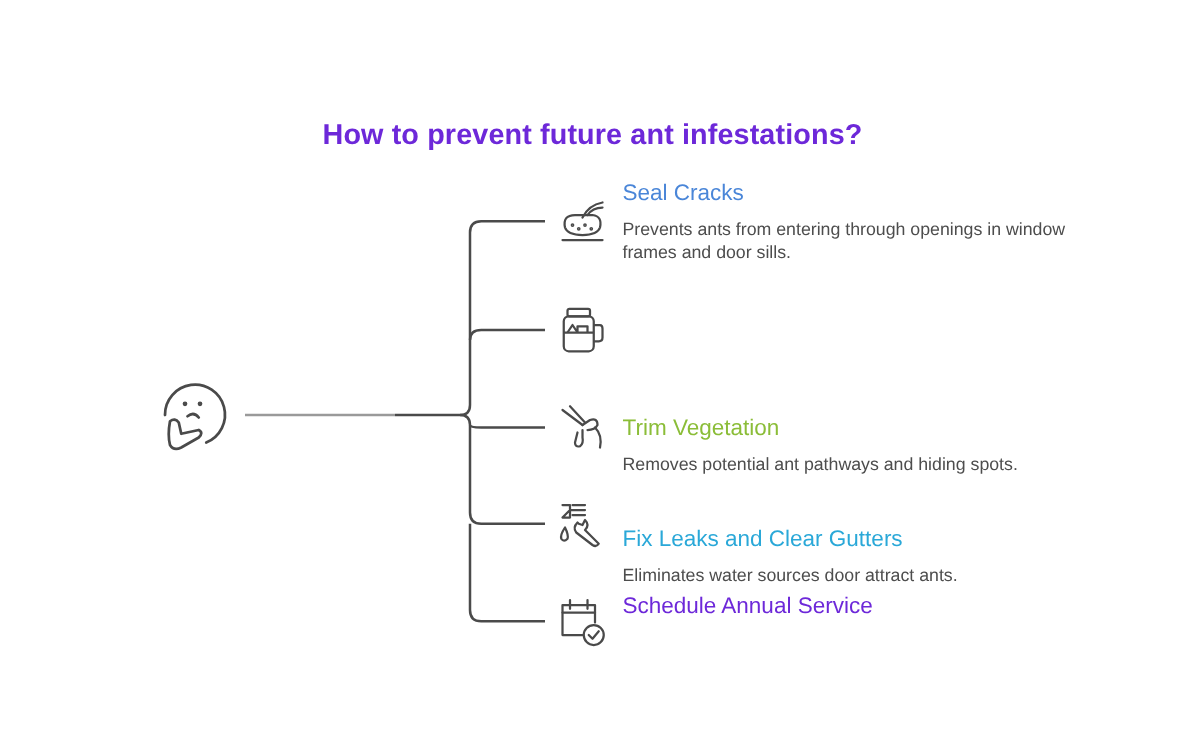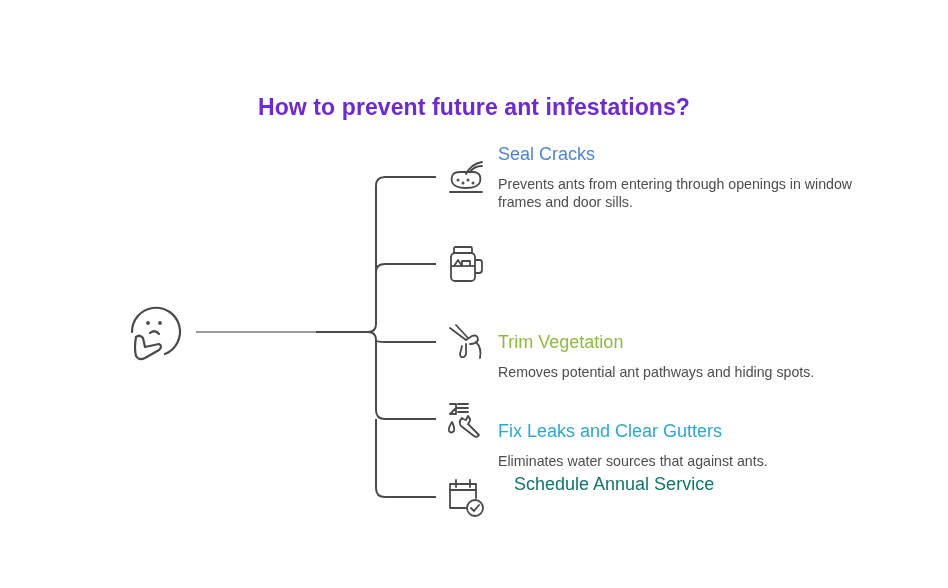--- a/index.html
+++ b/index.html
@@ -88,28 +88,28 @@
   <g fill="none" stroke="#4a4a4a" stroke-width="1.8" stroke-linecap="round" stroke-linejoin="round">
     <path d="M4 4 L10 4 L10 8 L22 8 M10 8 L10 14 L4 14 Z"></path>
     <line x1="12" y1="4" x2="22" y2="4"></line>
     <line x1="12" y1="12" x2="22" y2="12"></line>
     <path d="M6 22 Q2 28 3 31 Q5 34 8 31 Q9 28 6 22 Z"></path>
     <path d="M16 18 Q12 22 15 26 L28 36 Q31 38 33 35 L22 24 Q26 20 22 16 L20 20 L17 19 Z"></path>
   </g>
 </svg>
 <div class="item" style="top:408px;margin-top:12px;">
   <div class="item-title" style="color:#2aa8d8;">Fix Leaks and Clear Gutters</div>
-  <div class="item-desc">Eliminates water sources that against ants.</div>
+  <div class="item-desc">Eliminates water sources door attract ants.</div>
 </div>
 
 <svg class="icon" style="left:446px;top:478px;" viewBox="0 0 40 40">
   <g fill="none" stroke="#4a4a4a" stroke-width="1.8" stroke-linecap="round" stroke-linejoin="round">
     <path d="M20 30 L4 30 L4 6 L30 6 L30 20"></path>
     <line x1="4" y1="12" x2="30" y2="12"></line>
     <line x1="10" y1="2" x2="10" y2="9"></line>
     <line x1="24" y1="2" x2="24" y2="9"></line>
     <circle cx="29" cy="30" r="8"></circle>
     <path d="M25 30 L28 33 L33 27"></path>
   </g>
 </svg>
 <div class="item" style="top:473px;">
-  <div class="item-title" style="color:#0f766e;margin-left:16px;">Schedule Annual Service</div>
+  <div class="item-title" style="color:#6d28d9;">Schedule Annual Service</div>
 </div>
 
 </body></html>

